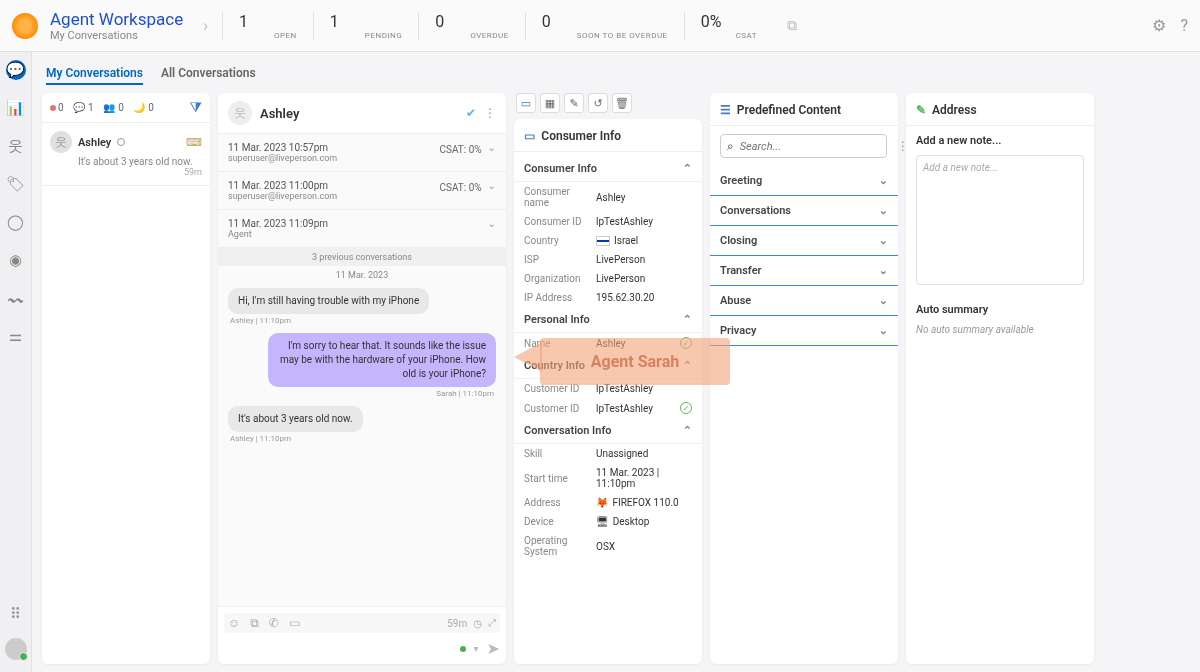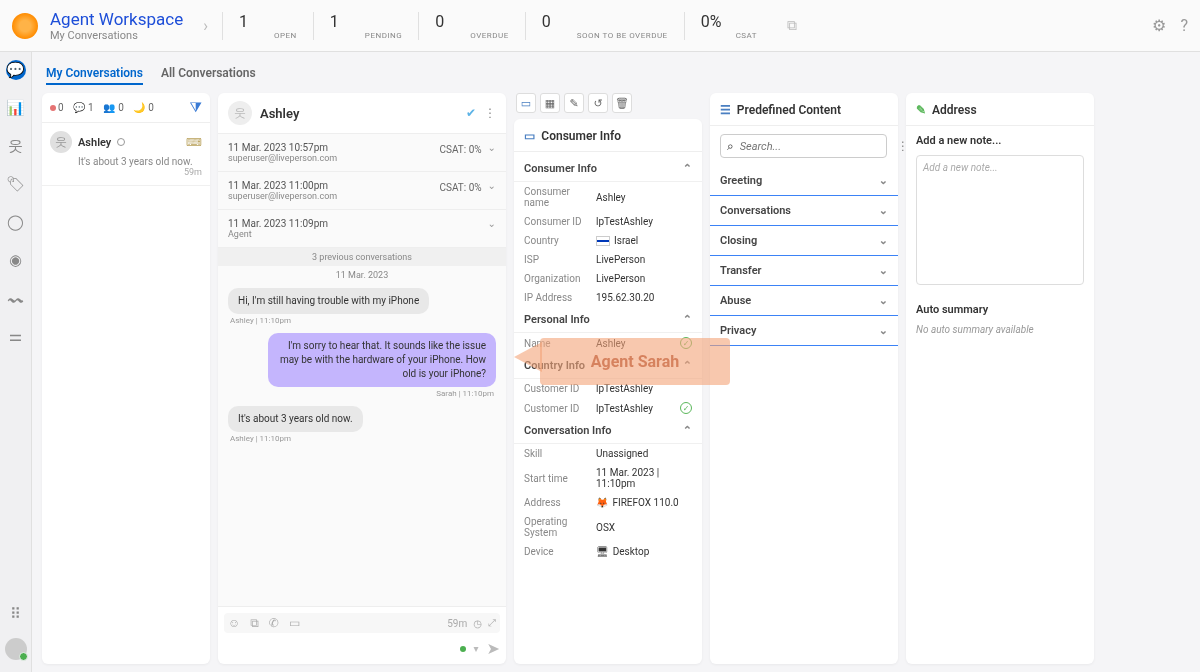--- a/index.html
+++ b/index.html
@@ -358,30 +358,30 @@
                 </div>
               </div>
               <div class="kv">
                 <div class="k">Address</div>
                 <div class="v">
                   <span>🦊</span>
                   <span>FIREFOX 110.0</span>
                 </div>
               </div>
               <div class="kv">
-                <div class="k">Operating System</div>
-                <div class="v">
-                  <span>OSX</span>
-                </div>
-              </div>
-              <div class="kv">
                 <div class="k">Device</div>
                 <div class="v">
                   <span>🖥</span>
                   <span>Desktop</span>
+                </div>
+              </div>
+              <div class="kv">
+                <div class="k">Operating System</div>
+                <div class="v">
+                  <span>OSX</span>
                 </div>
               </div>
             </div>
         </div>
       </div>
     </div>
 
     <div class="panel col4">
       <div class="phead">
         <span class="pi">☰</span>

